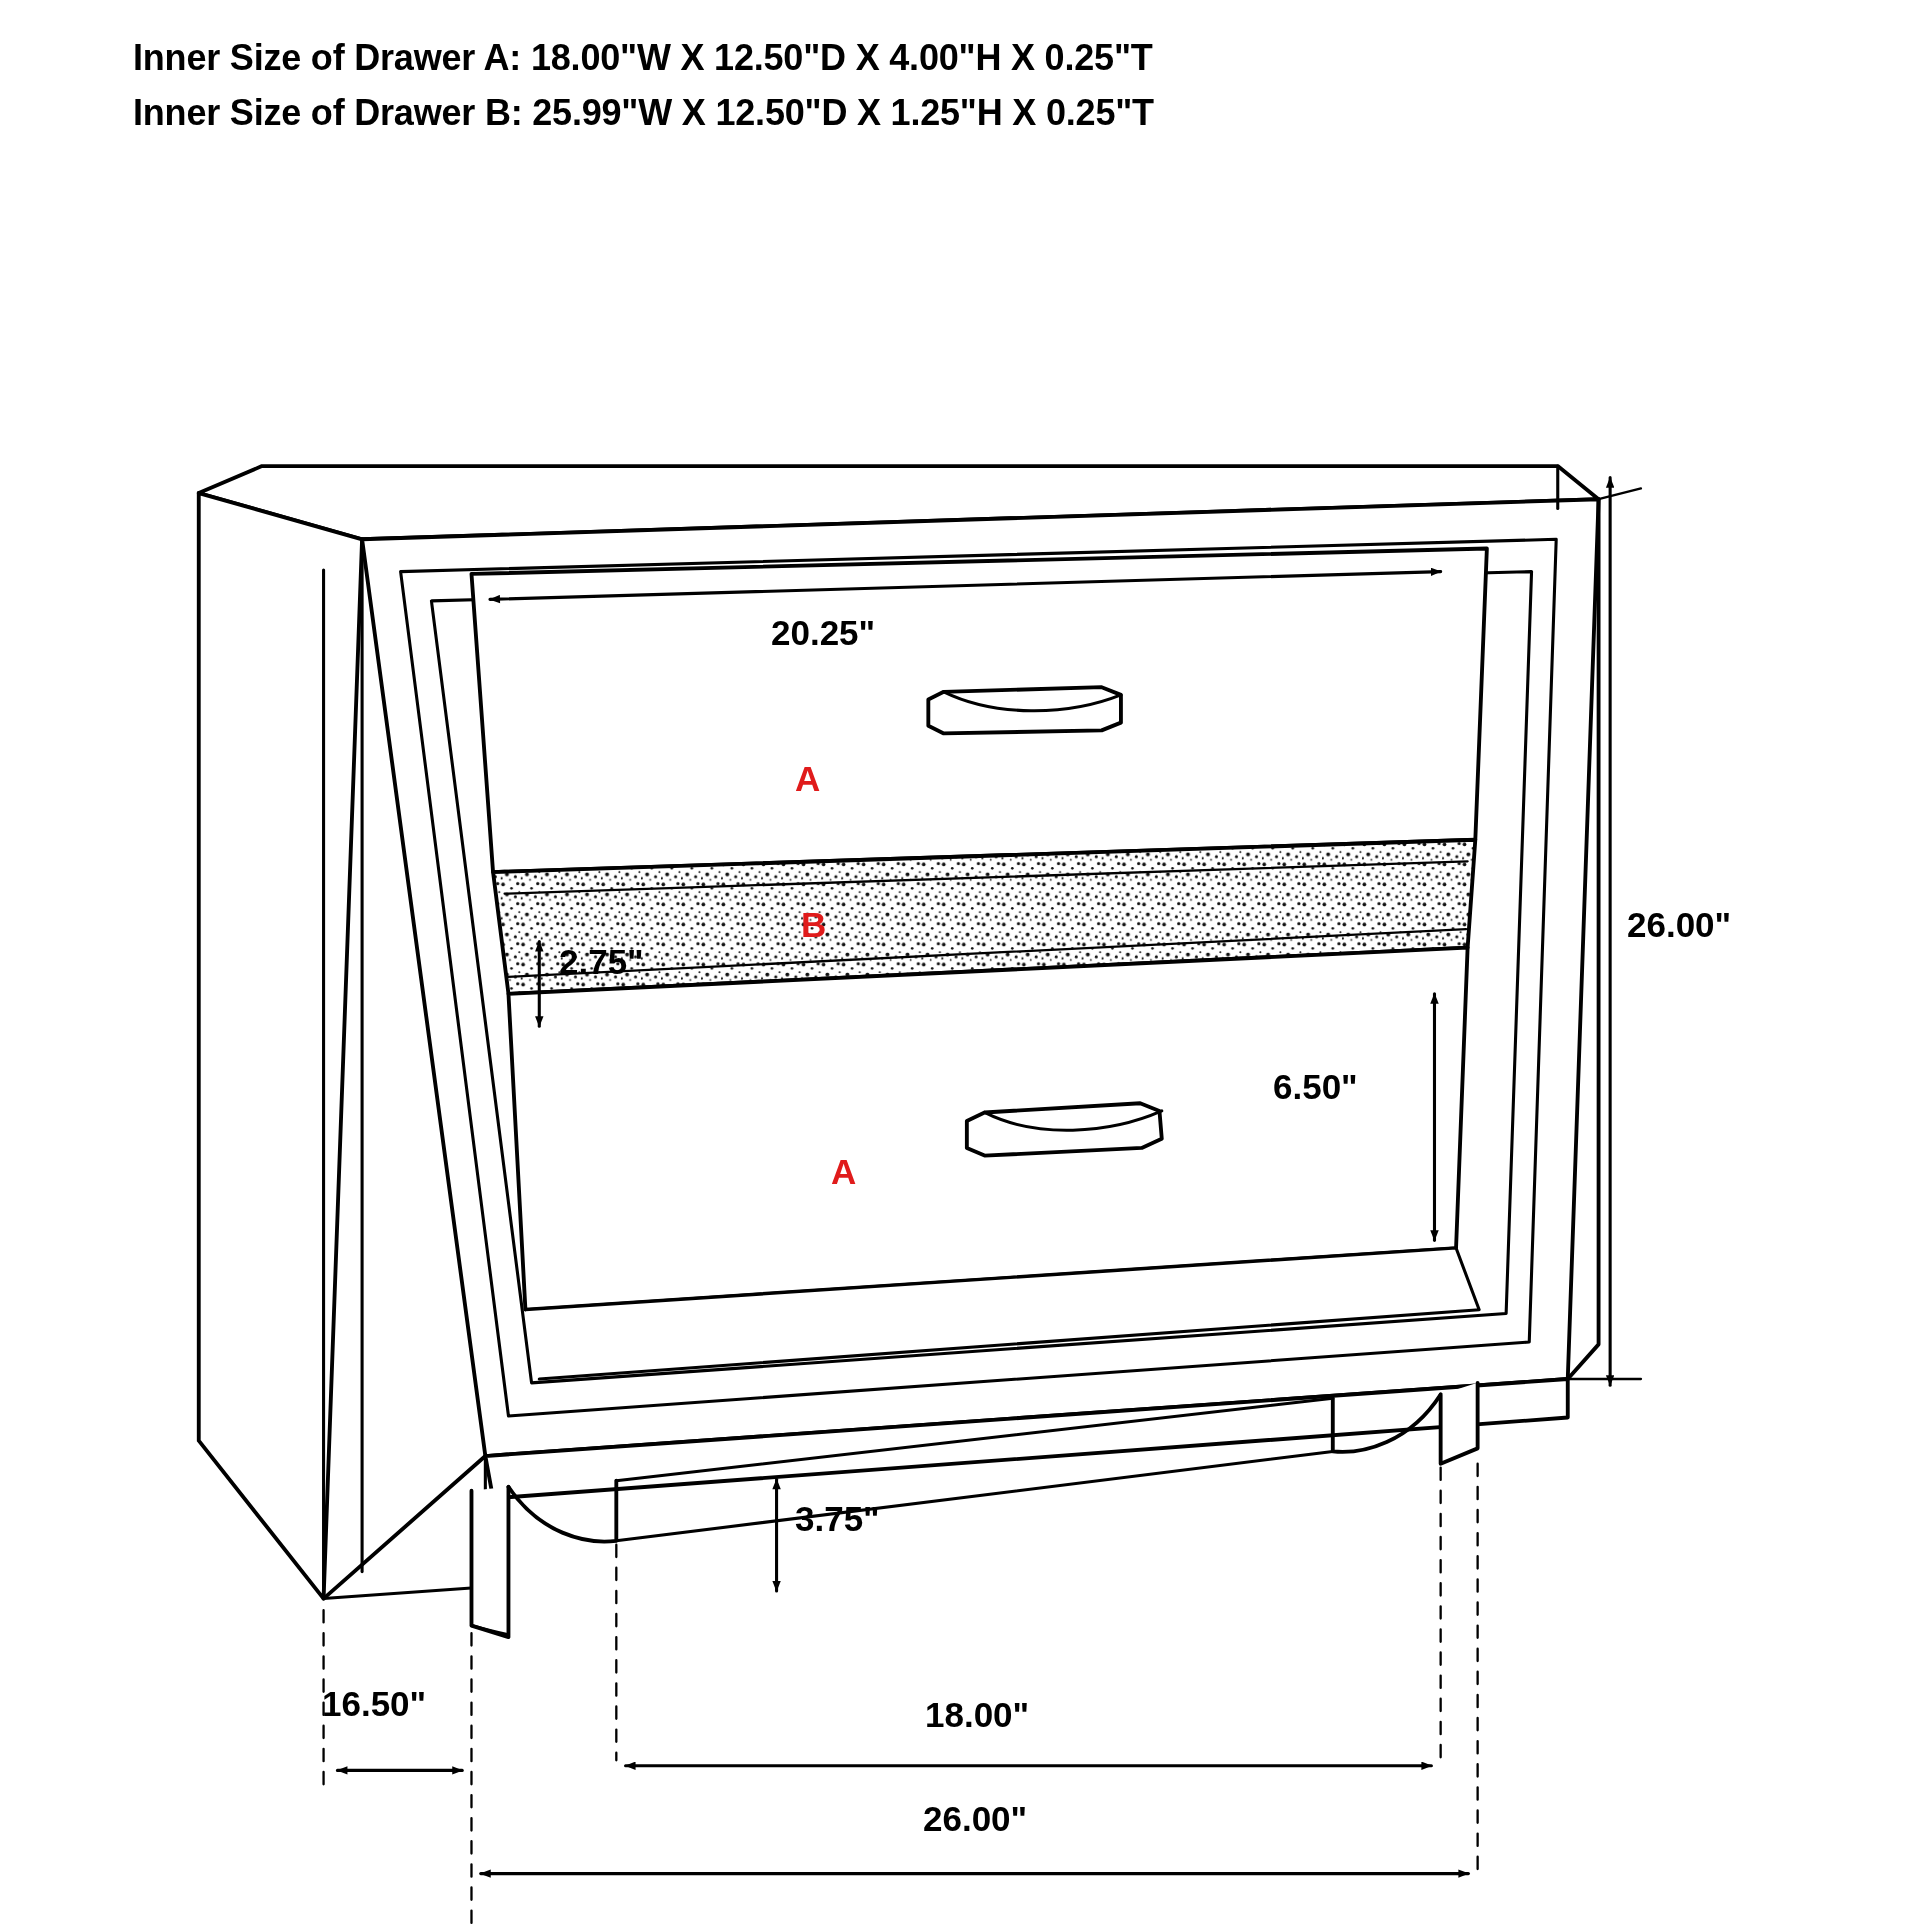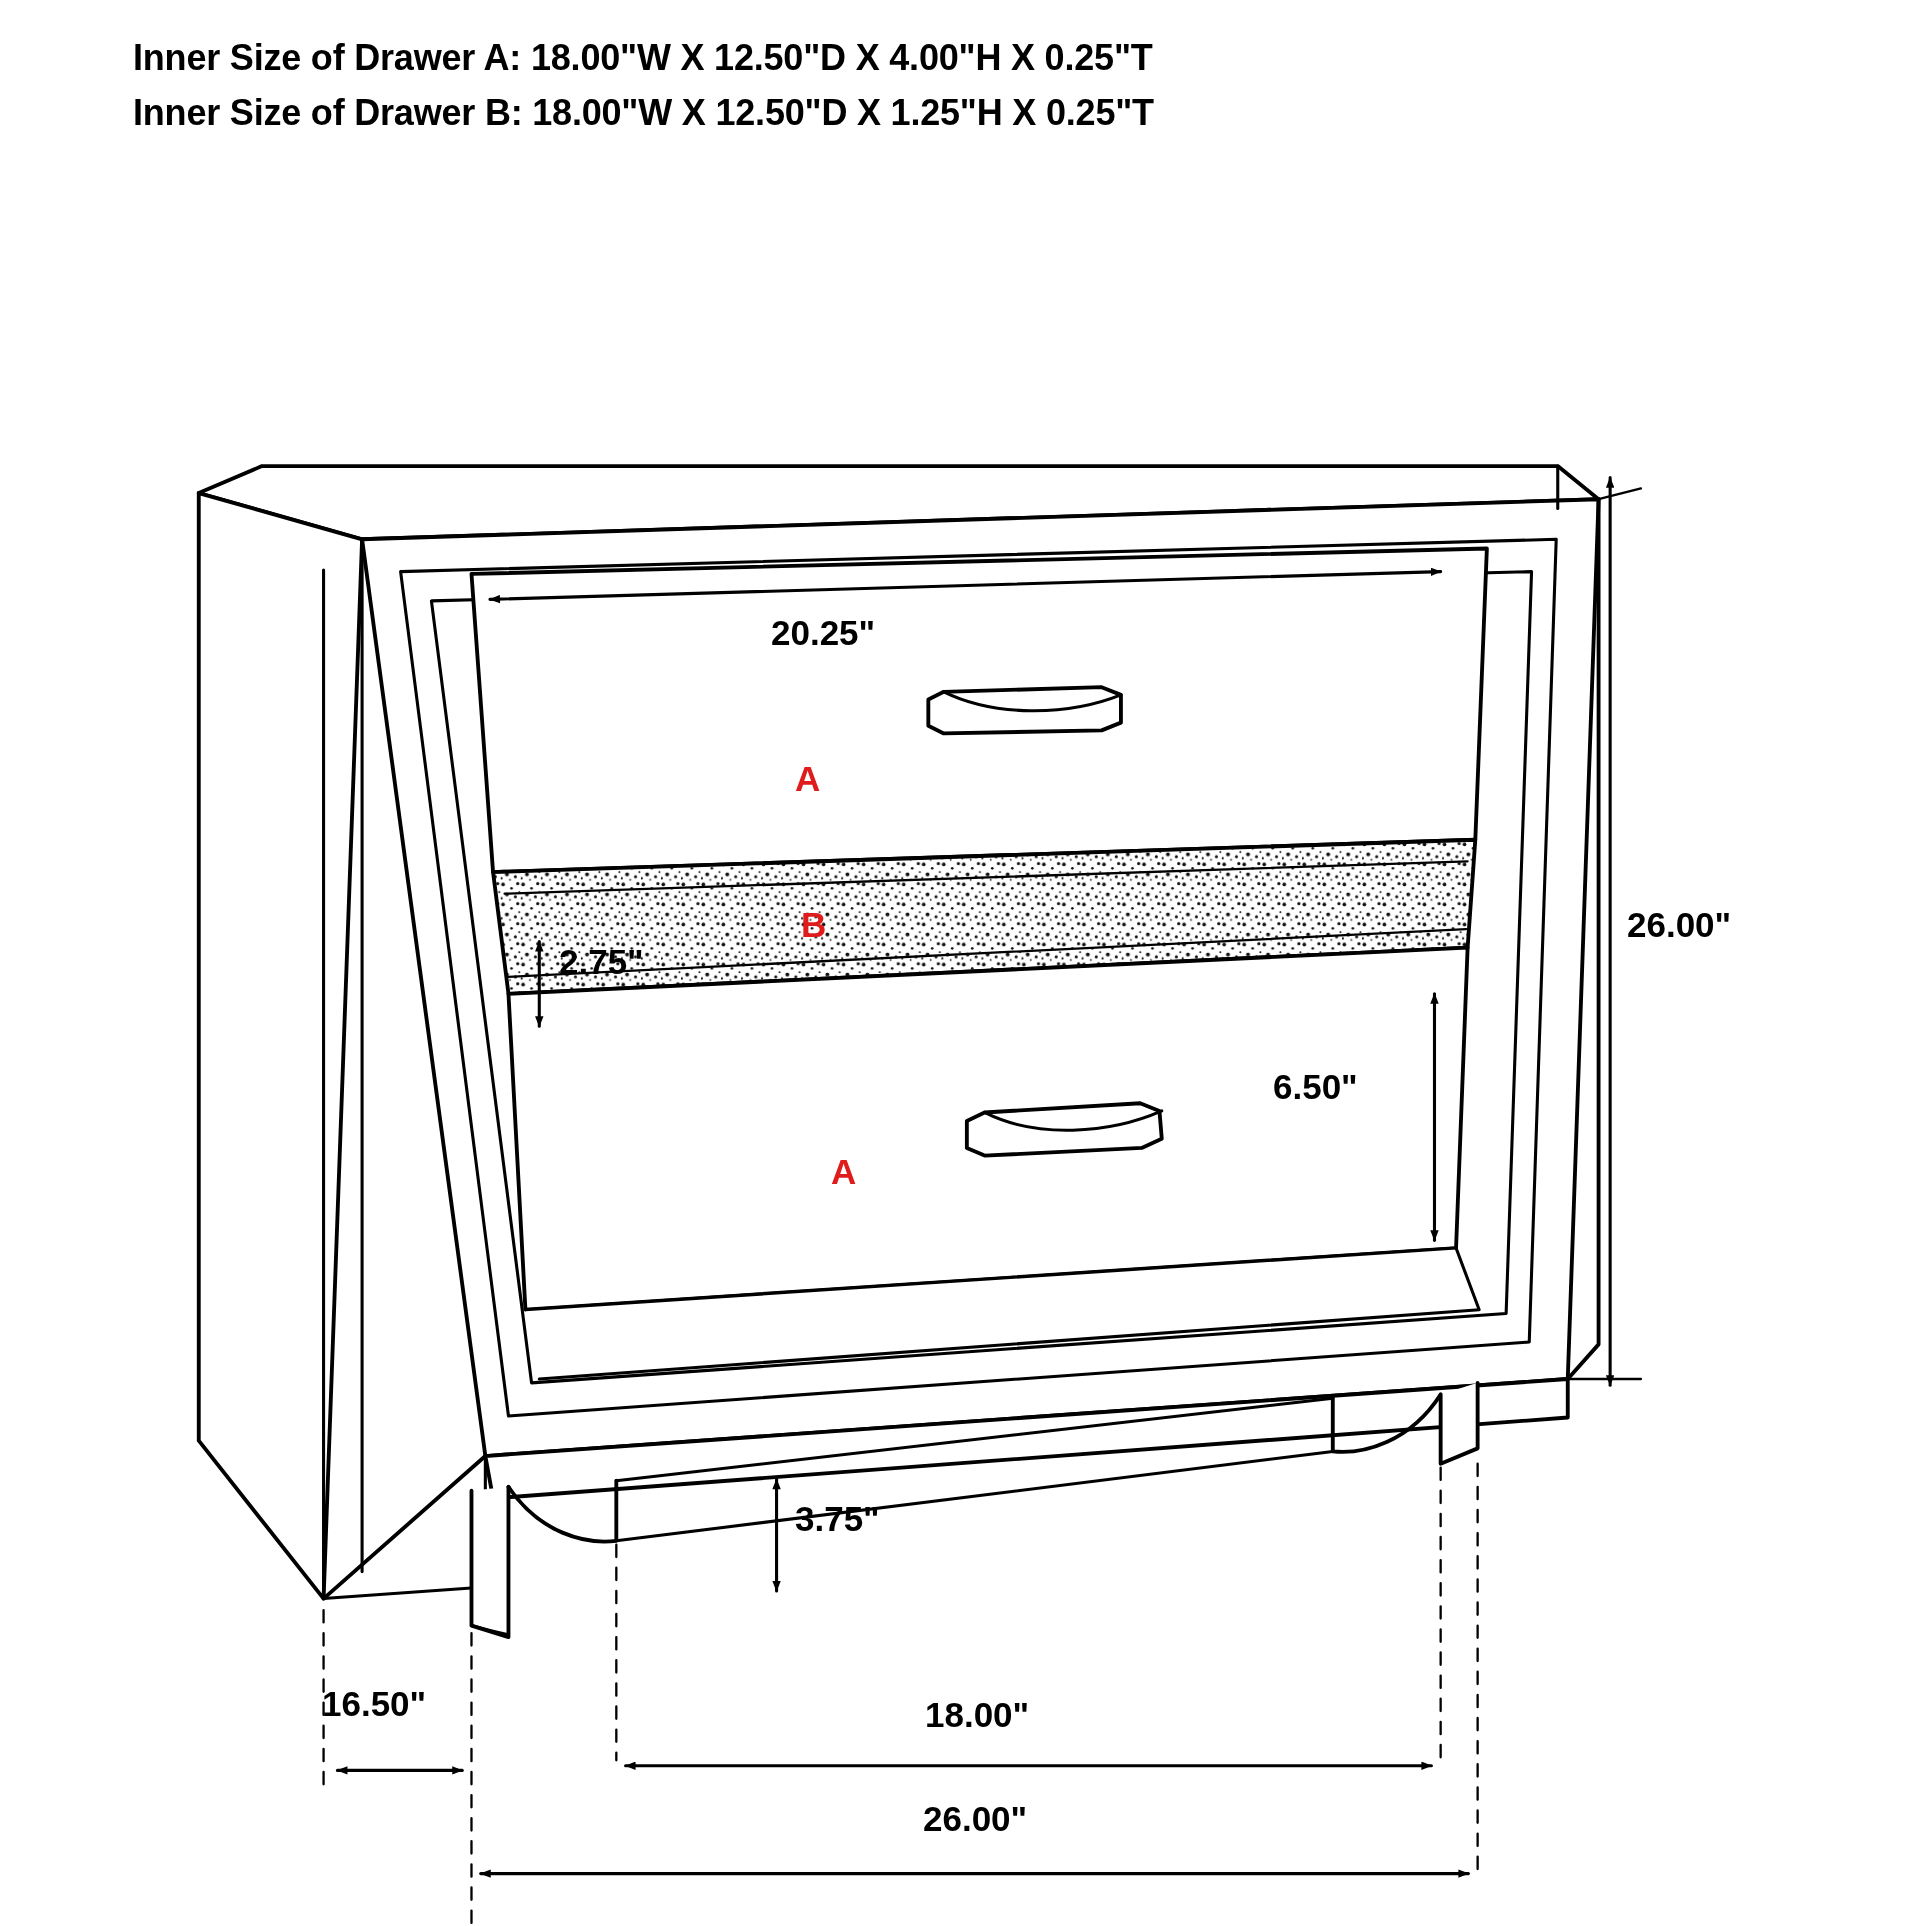--- a/index.html
+++ b/index.html
@@ -55,21 +55,21 @@
     height: 1926px;
     pointer-events: none;
   }
 </style>
 </head>
 <body>
 
 <div id="sheet">
 
   <div class="hdr" id="hdr1">Inner Size of Drawer A: 18.00"W X 12.50"D X 4.00"H X 0.25"T</div>
-  <div class="hdr" id="hdr2">Inner Size of Drawer B: 18.00"W X 12.50"D X 1.25"H X 0.25"T</div>
+  <div class="hdr" id="hdr2">Inner Size of Drawer B: 25.99"W X 12.50"D X 1.25"H X 0.25"T</div>
 
   <svg class="art" viewBox="0 0 2500 2500">
     <defs>
       <marker id="arrHead" markerWidth="16" markerHeight="16" refX="13" refY="5.5" orient="auto" markerUnits="userSpaceOnUse">
         <path d="M0,0 L14,5.5 L0,11 Z" fill="#000"></path>
       </marker>
       <marker id="arrTail" markerWidth="16" markerHeight="16" refX="1" refY="5.5" orient="auto" markerUnits="userSpaceOnUse">
         <path d="M14,0 L0,5.5 L14,11 Z" fill="#000"></path>
       </marker>
       <pattern id="speckle" width="26" height="26" patternUnits="userSpaceOnUse">

